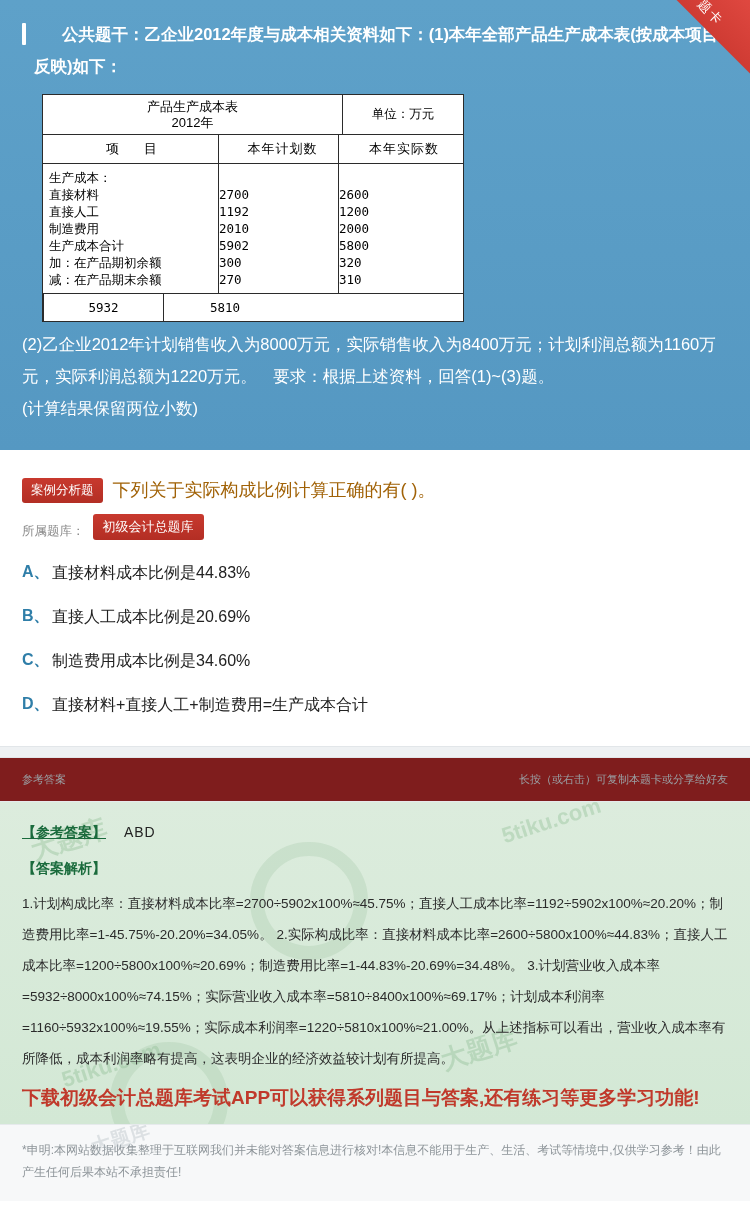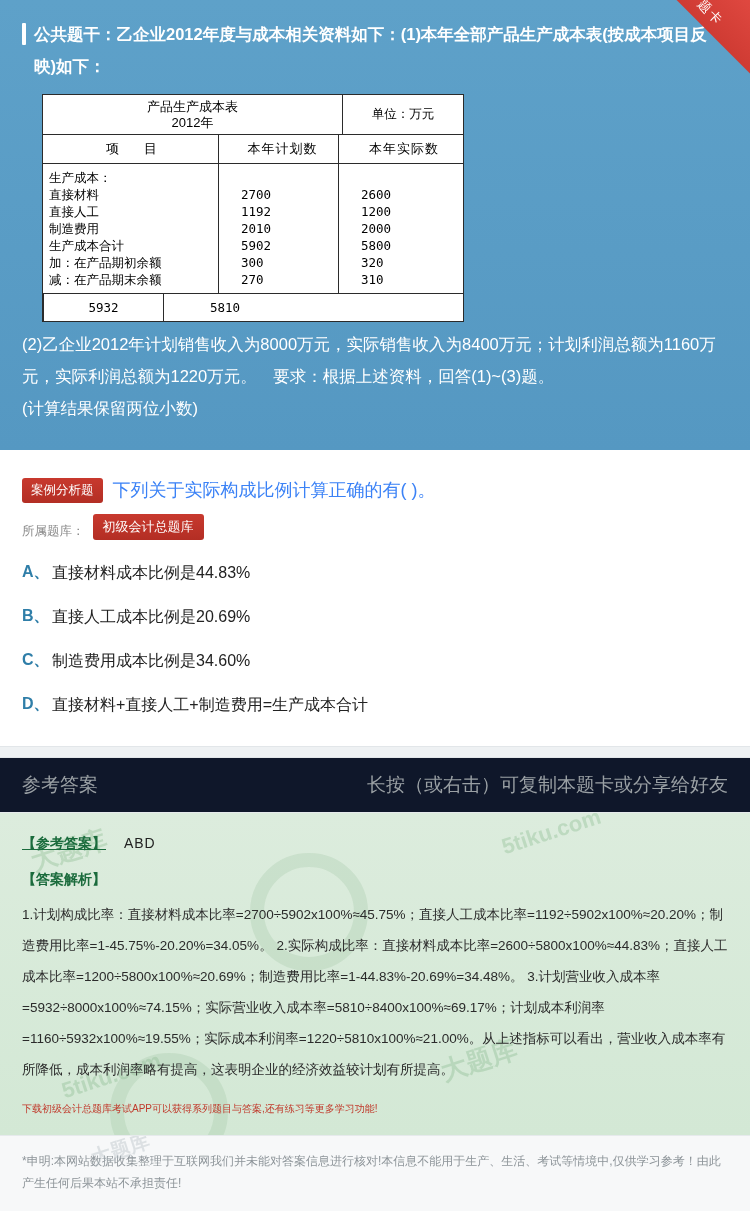--- a/index.html
+++ b/index.html
@@ -44,21 +44,21 @@
     background:#fff;
     margin:5px 8px 0 0;
     border-radius:1px;
     flex:0 0 4px;
   }
   .q-text{
     font-size:16.5px;
     line-height:32px;
     font-weight:bold;
   }
-  .q-text .lead{font-weight:bold;}
+  .q-text .lead{font-weight:bold;margin-left:28px;}
   .q-body{
     font-size:16.5px;
     line-height:32px;
   }
 
   
   .tbl-wrap{
     background:#ffffff;
     color:#000;
     border:1px solid #2b2b2b;
@@ -92,21 +92,21 @@
     display:flex;
     border-bottom:1px solid #2b2b2b;
   }
   .tbl-row:last-child{border-bottom:none;}
   .c1{width:175px;padding:5px 6px;box-sizing:border-box;}
   .c2{width:120px;padding:5px 6px;box-sizing:border-box;border-left:1px solid #2b2b2b;}
   .c3{width:123px;padding:5px 6px;box-sizing:border-box;border-left:1px solid #2b2b2b;}
   .hdr .c1,.hdr .c2,.hdr .c3{text-align:center;font-family:"Liberation Sans",sans-serif;font-size:13px;letter-spacing:1px;padding-left:14px;}
   .hdr .c1{letter-spacing:6px;}
   .body-cell{line-height:17px;white-space:pre;}
-  .c2.body-cell,.c3.body-cell{padding-left:22px;}
+  .c2.body-cell,.c3.body-cell{padding-left:0;}
   .sum .c1{font-family:"Liberation Sans",sans-serif;font-size:12.5px;padding:6px;}
   .sum .c2,.sum .c3{text-align:center;padding:6px;}
 
   
   .stem{
     padding:26px 22px 4px 22px;
     display:flex;
     align-items:center;
   }
   .tag{
@@ -114,21 +114,21 @@
     background:linear-gradient(180deg,#c8392e 0%,#b32e24 100%);
     color:#fff;
     font-size:12.5px;
     padding:4px 9px;
     border-radius:3px;
     margin-right:10px;
     white-space:nowrap;
   }
   .stem-text{
     font-size:18px;
-    color:#3b82f6;
+    color:#a16207;
     line-height:28px;
   }
   .bank{
     padding:6px 22px 0 22px;
     display:flex;
     align-items:flex-end;
     font-size:12.5px;
     color:#8a8a8a;
   }
   .bank-label{margin-right:8px;}
@@ -157,26 +157,26 @@
     width:30px;
     flex:0 0 30px;
     font-size:16px;
   }
   .opt-txt{line-height:22px;}
 
   .divider{height:10px;background:#eef1f3;border-top:1px solid #e2e6e9;border-bottom:1px solid #e2e6e9;}
 
   
   .ans-head{
-    background:#0f172a;
+    background:#7f1d1d;
     display:flex;
     justify-content:space-between;
     align-items:center;
     padding:14px 22px;
-    font-size:19px;
+    font-size:11px;
     color:#9aa0a4;
     border-bottom:1px solid #e6eaec;
   }
 
   
   .ans-panel{
     background:#dfeee0;
     background:linear-gradient(180deg,#dcecdd 0%,#d3e8d5 100%);
     padding:22px 22px 14px 22px;
     position:relative;
@@ -210,22 +210,22 @@
   }
   .explain{
     font-size:13.5px;
     line-height:31px;
     color:#2b2b2b;
     position:relative;
     z-index:2;
   }
   .promo{
     color:#c0392b;
-    font-weight:normal;
-    font-size:10px;
+    font-weight:bold;
+    font-size:19px;
     line-height:24px;
     margin-top:12px;
     position:relative;
     z-index:2;
   }
 
   
   .wm{
     position:absolute;
     color:rgba(255,255,255,0.55);

